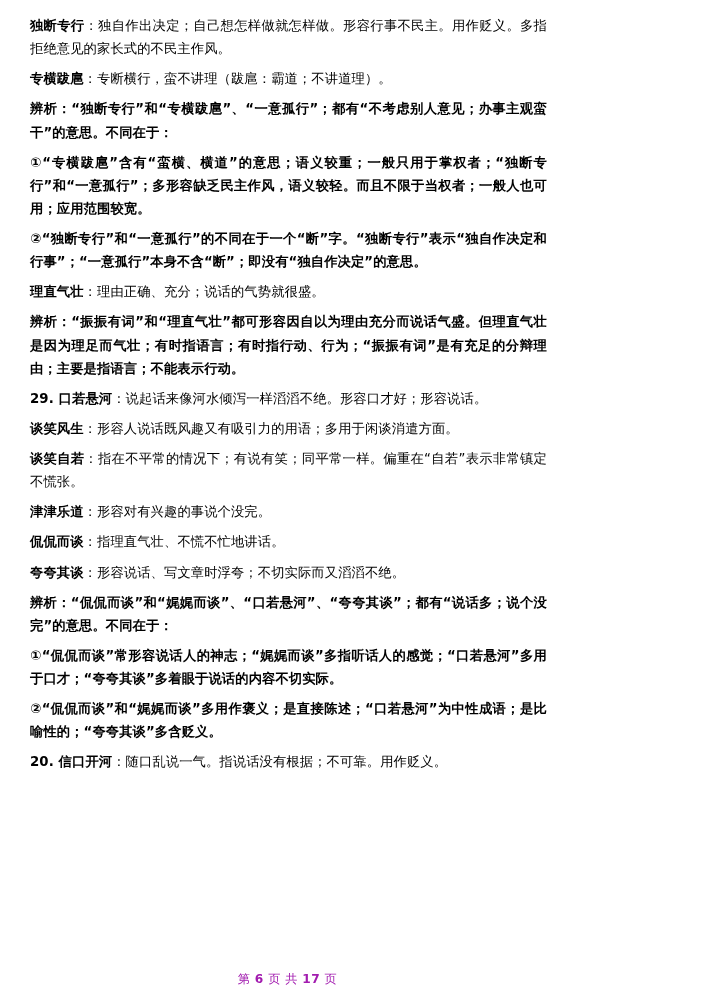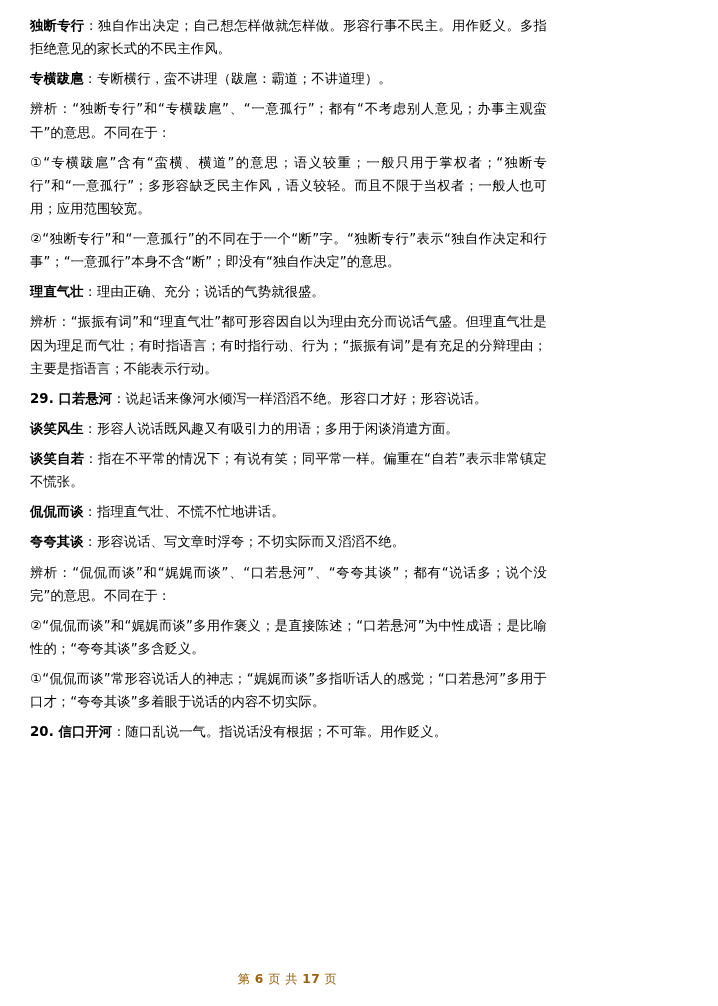--- a/index.html
+++ b/index.html
@@ -26,31 +26,31 @@
     font-size: 13.3px;
     line-height: 1.74;
     text-align: justify;
     margin: 0 0 7px 0;
     letter-spacing: 0.1px;
   }
   .lead {
     font-weight: bold;
   }
   .bold-all {
-    font-weight: normal;
+    font-weight: bold;
     margin-top: 6px;
   }
   .footer {
     position: absolute;
     left: 0;
     right: 0;
     bottom: 18px;
     text-align: center;
     font-size: 12.2px;
-    color: #a16207;
+    color: #a21caf;
     letter-spacing: 0.5px;
   }
   .footer .num {
     font-weight: bold;
   }
 </style>
 </head>
 <body>
 
 <div class="page">
@@ -58,25 +58,26 @@
       <div class="para"><span class="lead">独断专行</span><span>：</span><span>独自作出决定；自己想怎样做就怎样做。形容行事不民主。用作贬义。多指拒绝意见的家长式的不民主作风。</span></div>
       <div class="para"><span class="lead">专横跋扈</span><span>：</span><span>专断横行，蛮不讲理（跋扈：霸道；不讲道理）。</span></div>
       <div class="para bold-all"><span>辨析：“独断专行”和“专横跋扈”、“一意孤行”；都有“不考虑别人意见；办事主观蛮干”的意思。不同在于：</span></div>
       <div class="para bold-all"><span>①“专横跋扈”含有“蛮横、横道”的意思；语义较重；一般只用于掌权者；“独断专行”和“一意孤行”；多形容缺乏民主作风，语义较轻。而且不限于当权者；一般人也可用；应用范围较宽。</span></div>
       <div class="para bold-all"><span>②“独断专行”和“一意孤行”的不同在于一个“断”字。“独断专行”表示“独自作决定和行事”；“一意孤行”本身不含“断”；即没有“独自作决定”的意思。</span></div>
       <div class="para"><span class="lead">理直气壮</span><span>：</span><span>理由正确、充分；说话的气势就很盛。</span></div>
       <div class="para bold-all"><span>辨析：“振振有词”和“理直气壮”都可形容因自以为理由充分而说话气盛。但理直气壮是因为理足而气壮；有时指语言；有时指行动、行为；“振振有词”是有充足的分辩理由；主要是指语言；不能表示行动。</span></div>
       <div class="para"><span class="lead">29. 口若悬河</span><span>：</span><span>说起话来像河水倾泻一样滔滔不绝。形容口才好；形容说话。</span></div>
       <div class="para"><span class="lead">谈笑风生</span><span>：</span><span>形容人说话既风趣又有吸引力的用语；多用于闲谈消遣方面。</span></div>
       <div class="para"><span class="lead">谈笑自若</span><span>：</span><span>指在不平常的情况下；有说有笑；同平常一样。偏重在“自若”表示非常镇定不慌张。</span></div>
+      <div class="para"><span class="lead">津津乐道</span><span>：</span><span>形容对有兴趣的事说个没完。</span></div>
       <div class="para"><span class="lead">侃侃而谈</span><span>：</span><span>指理直气壮、不慌不忙地讲话。</span></div>
       <div class="para"><span class="lead">夸夸其谈</span><span>：</span><span>形容说话、写文章时浮夸；不切实际而又滔滔不绝。</span></div>
       <div class="para bold-all"><span>辨析：“侃侃而谈”和“娓娓而谈”、“口若悬河”、“夸夸其谈”；都有“说话多；说个没完”的意思。不同在于：</span></div>
+      <div class="para bold-all"><span>①“侃侃而谈”常形容说话人的神志；“娓娓而谈”多指听话人的感觉；“口若悬河”多用于口才；“夸夸其谈”多着眼于说话的内容不切实际。</span></div>
       <div class="para bold-all"><span>②“侃侃而谈”和“娓娓而谈”多用作褒义；是直接陈述；“口若悬河”为中性成语；是比喻性的；“夸夸其谈”多含贬义。</span></div>
-      <div class="para bold-all"><span>①“侃侃而谈”常形容说话人的神志；“娓娓而谈”多指听话人的感觉；“口若悬河”多用于口才；“夸夸其谈”多着眼于说话的内容不切实际。</span></div>
       <div class="para"><span class="lead">20. 信口开河</span><span>：</span><span>随口乱说一气。指说话没有根据；不可靠。用作贬义。</span></div>
     </div>
 
   <div class="footer">
     <span>第</span>
     <span class="num">6</span>
     <span>页  共</span>
     <span class="num">17</span>
     <span>页</span>
   </div>

